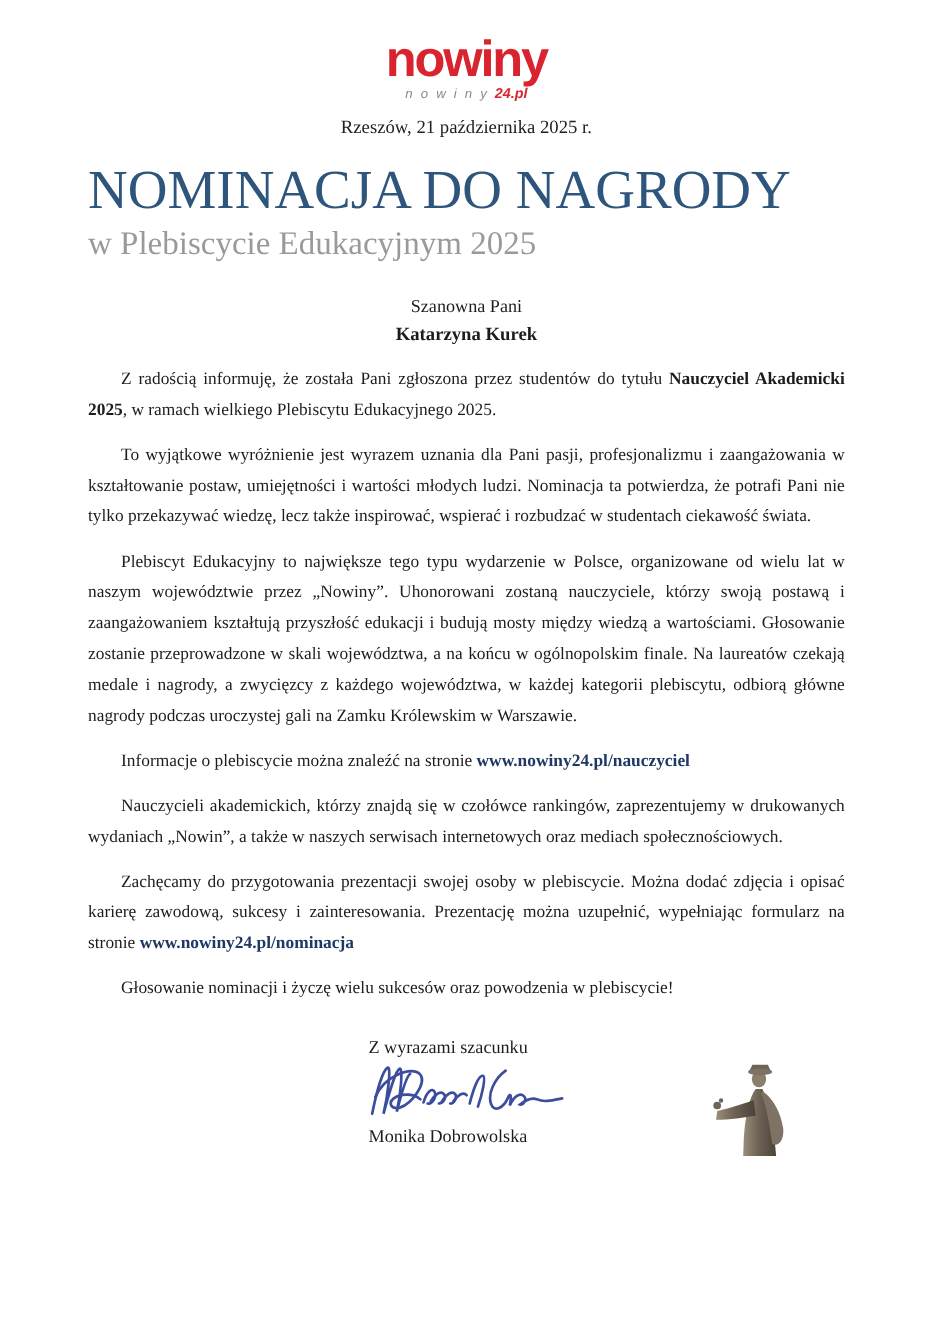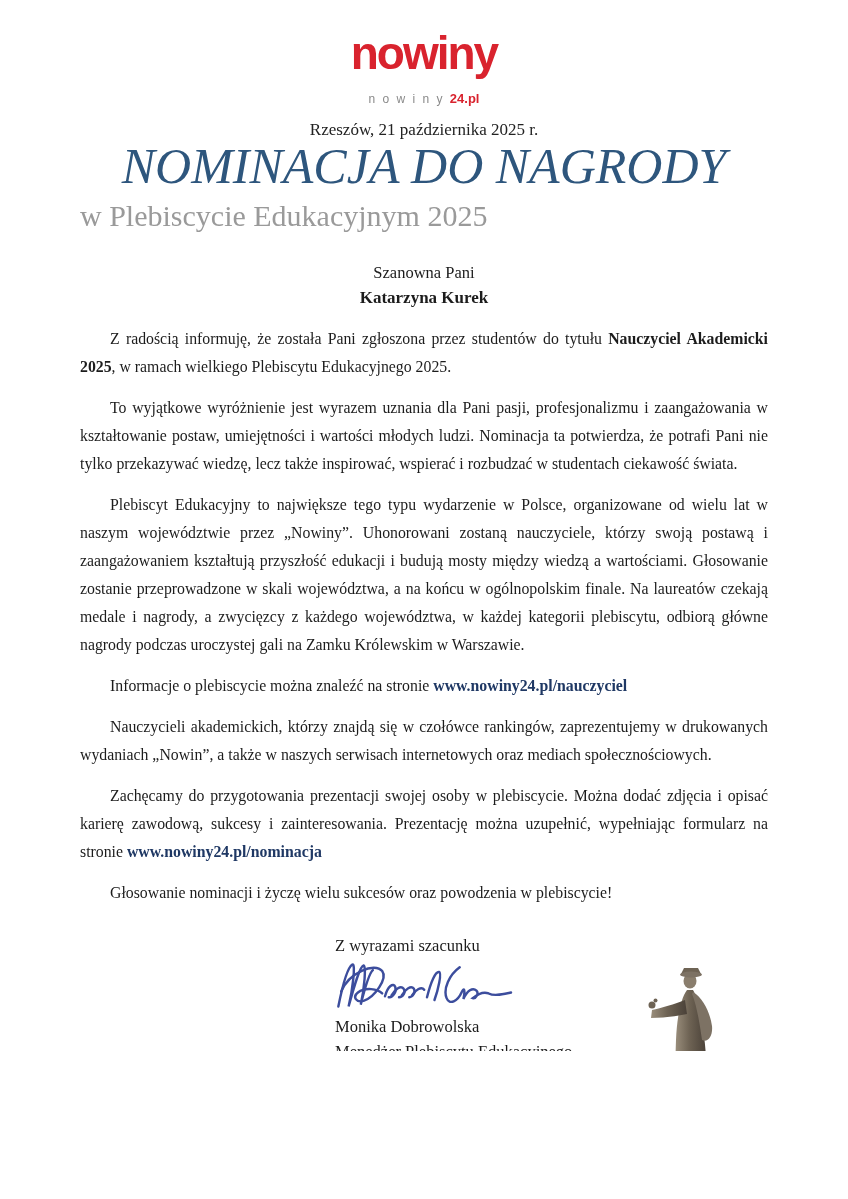--- a/index.html
+++ b/index.html
@@ -27,31 +27,32 @@
   
   .logo-block{text-align:center;padding-top:30px;line-height:1;}
   .logo-brand{
     font-family:"Liberation Sans", sans-serif;
     font-weight:bold;font-size:46px;letter-spacing:-2px;
     color:var(--brand_red);
   }
   .logo-sub{
     font-family:"Liberation Sans", sans-serif;
     font-size:12px;color:#8a8a8a;letter-spacing:2px;
-    margin-top:16px;
+    margin-top:2px;
+    font-style:italic;
   }
   .logo-sub .suffix{
     color:var(--brand_red);font-weight:bold;font-size:13px;letter-spacing:0;
   }
 
   .date-line{text-align:center;font-size:17px;margin-top:15px;color:#222;}
 
   .title{
-    text-align:center;font-size:50px;line-height:1.05;
-    color:var(--title_blue);margin-top:0;white-space:nowrap;font-style:italic;
+    text-align:left;font-size:50px;line-height:1.05;
+    color:var(--title_blue);margin-top:20px;white-space:nowrap;
   }
   .subtitle{
     font-size:30px;color:var(--subtitle_gray);margin-top:6px;
   }
 
   .salutation{text-align:center;margin-top:27px;font-size:16.5px;line-height:25px;}
   .salutation .name{font-weight:bold;font-size:17px;}
 
   .bodytext{margin-top:15px;}
   .bodytext p{

